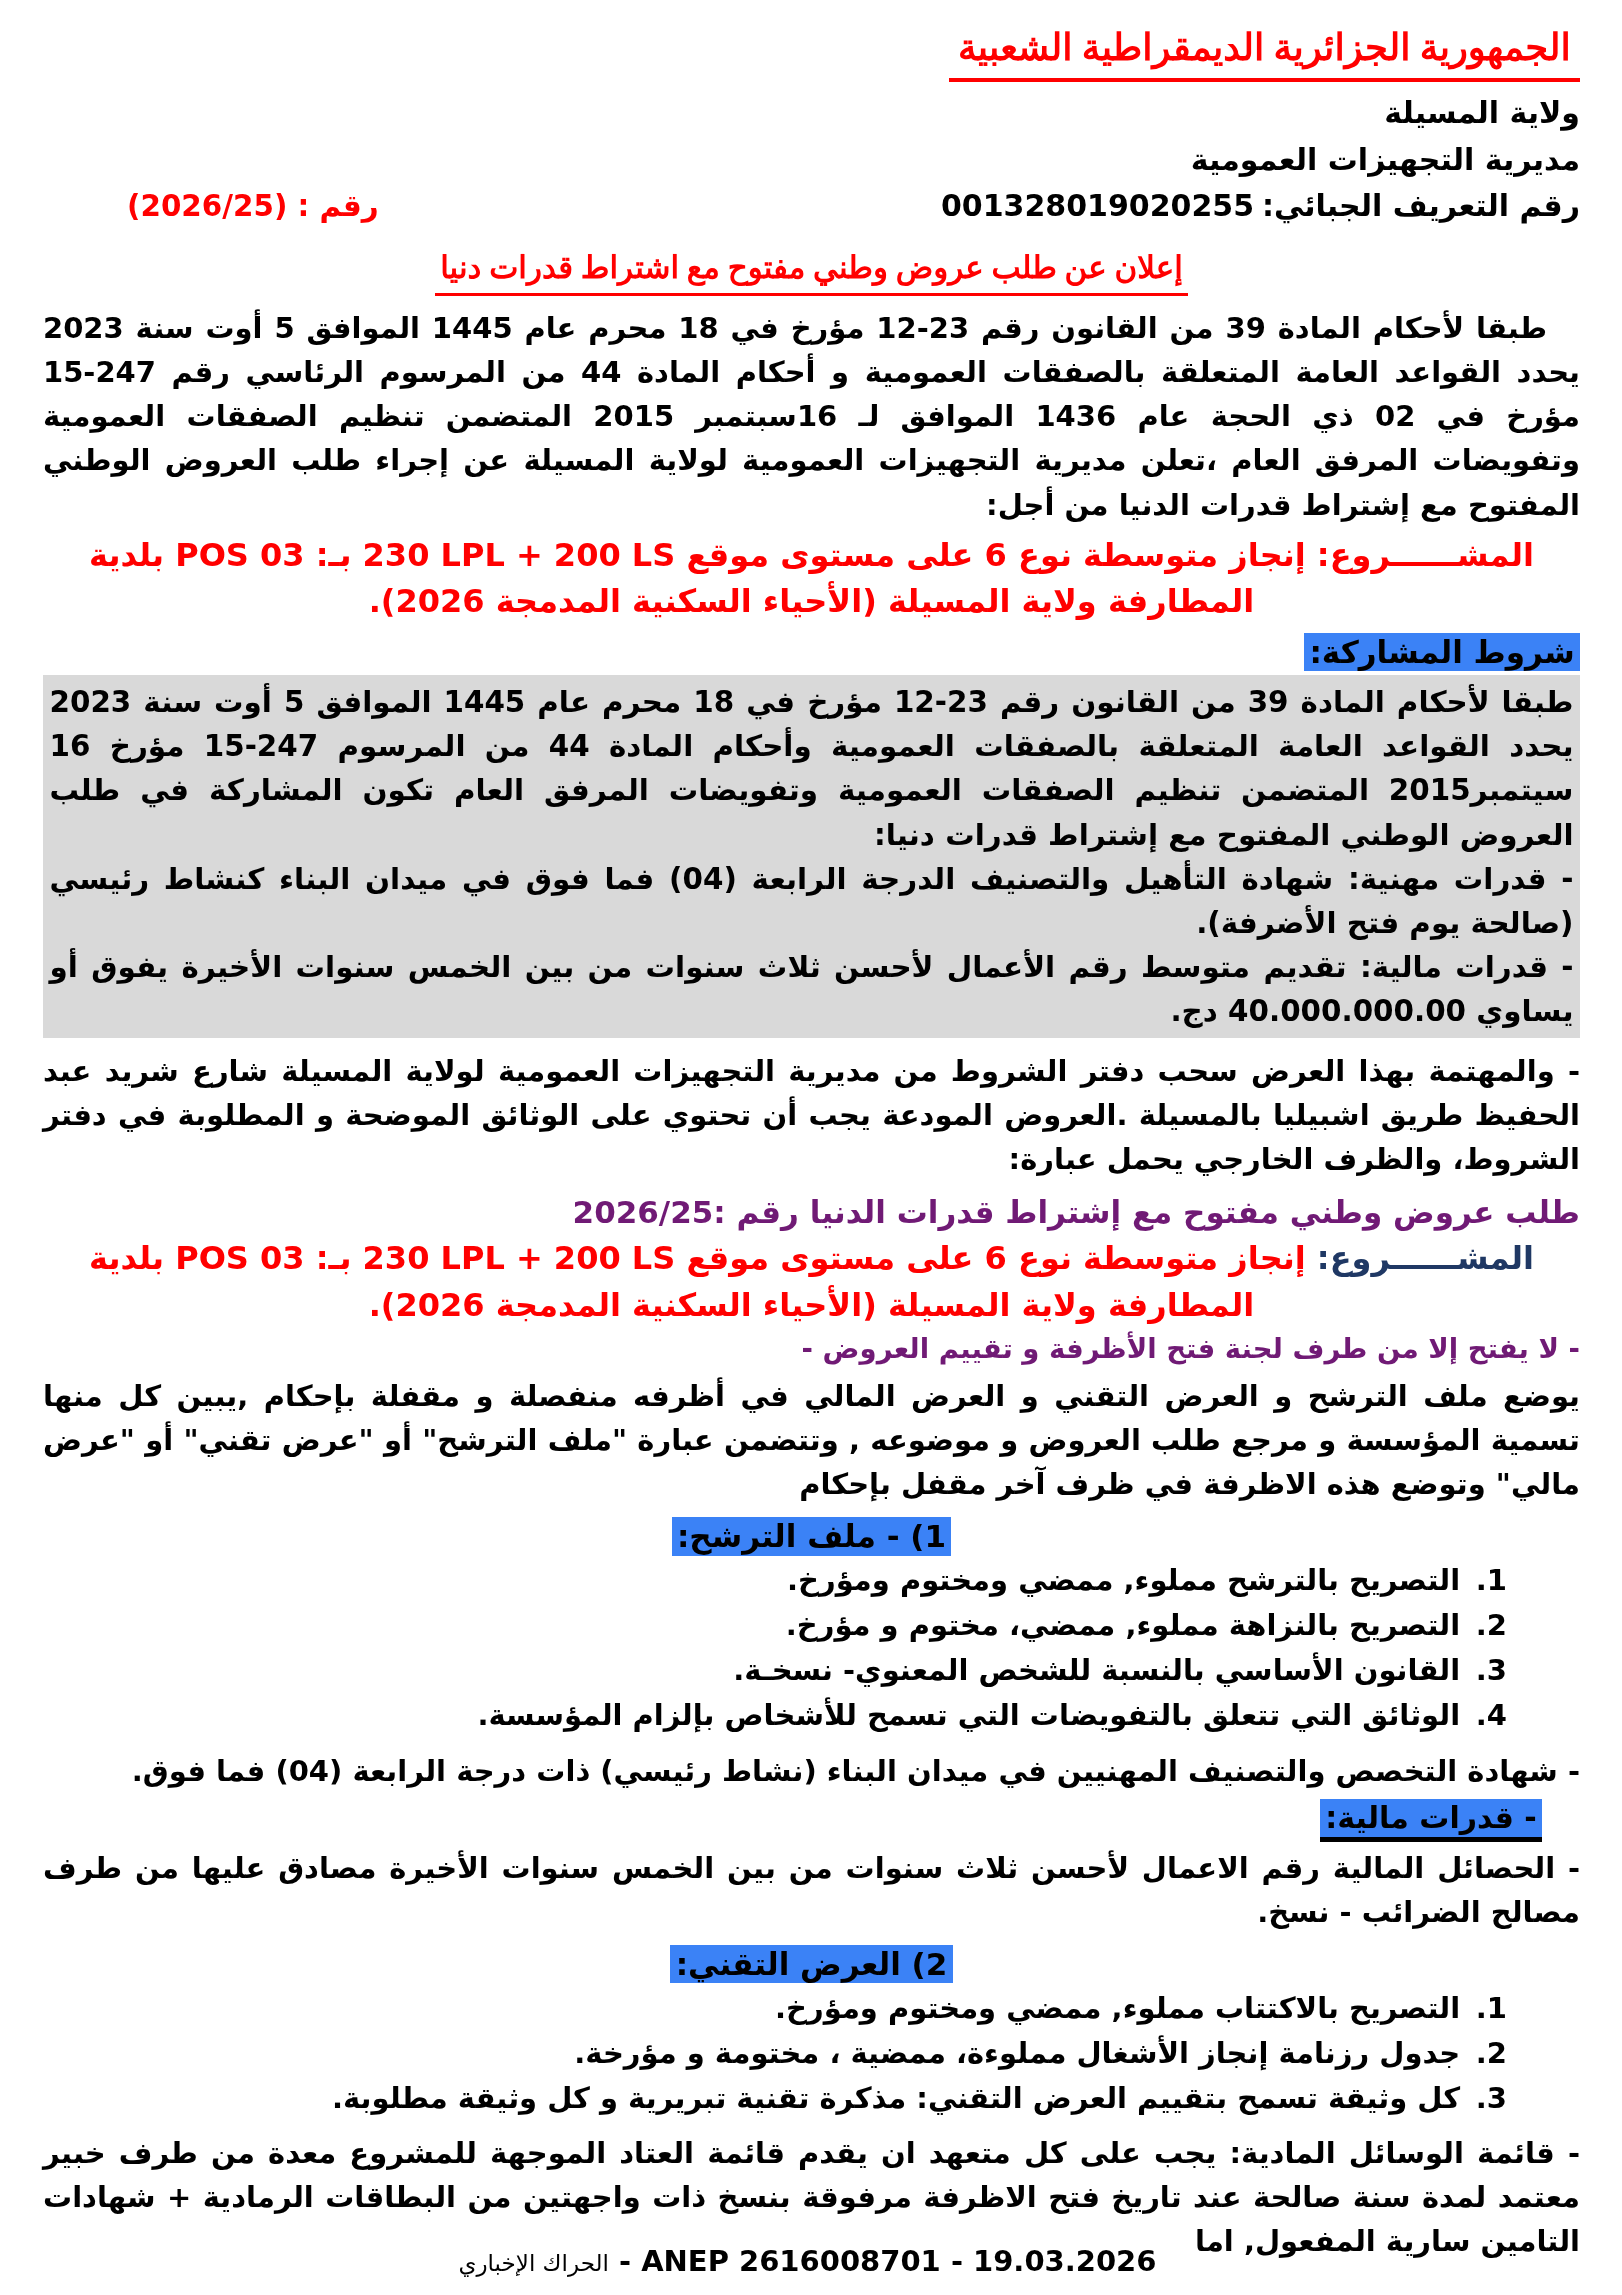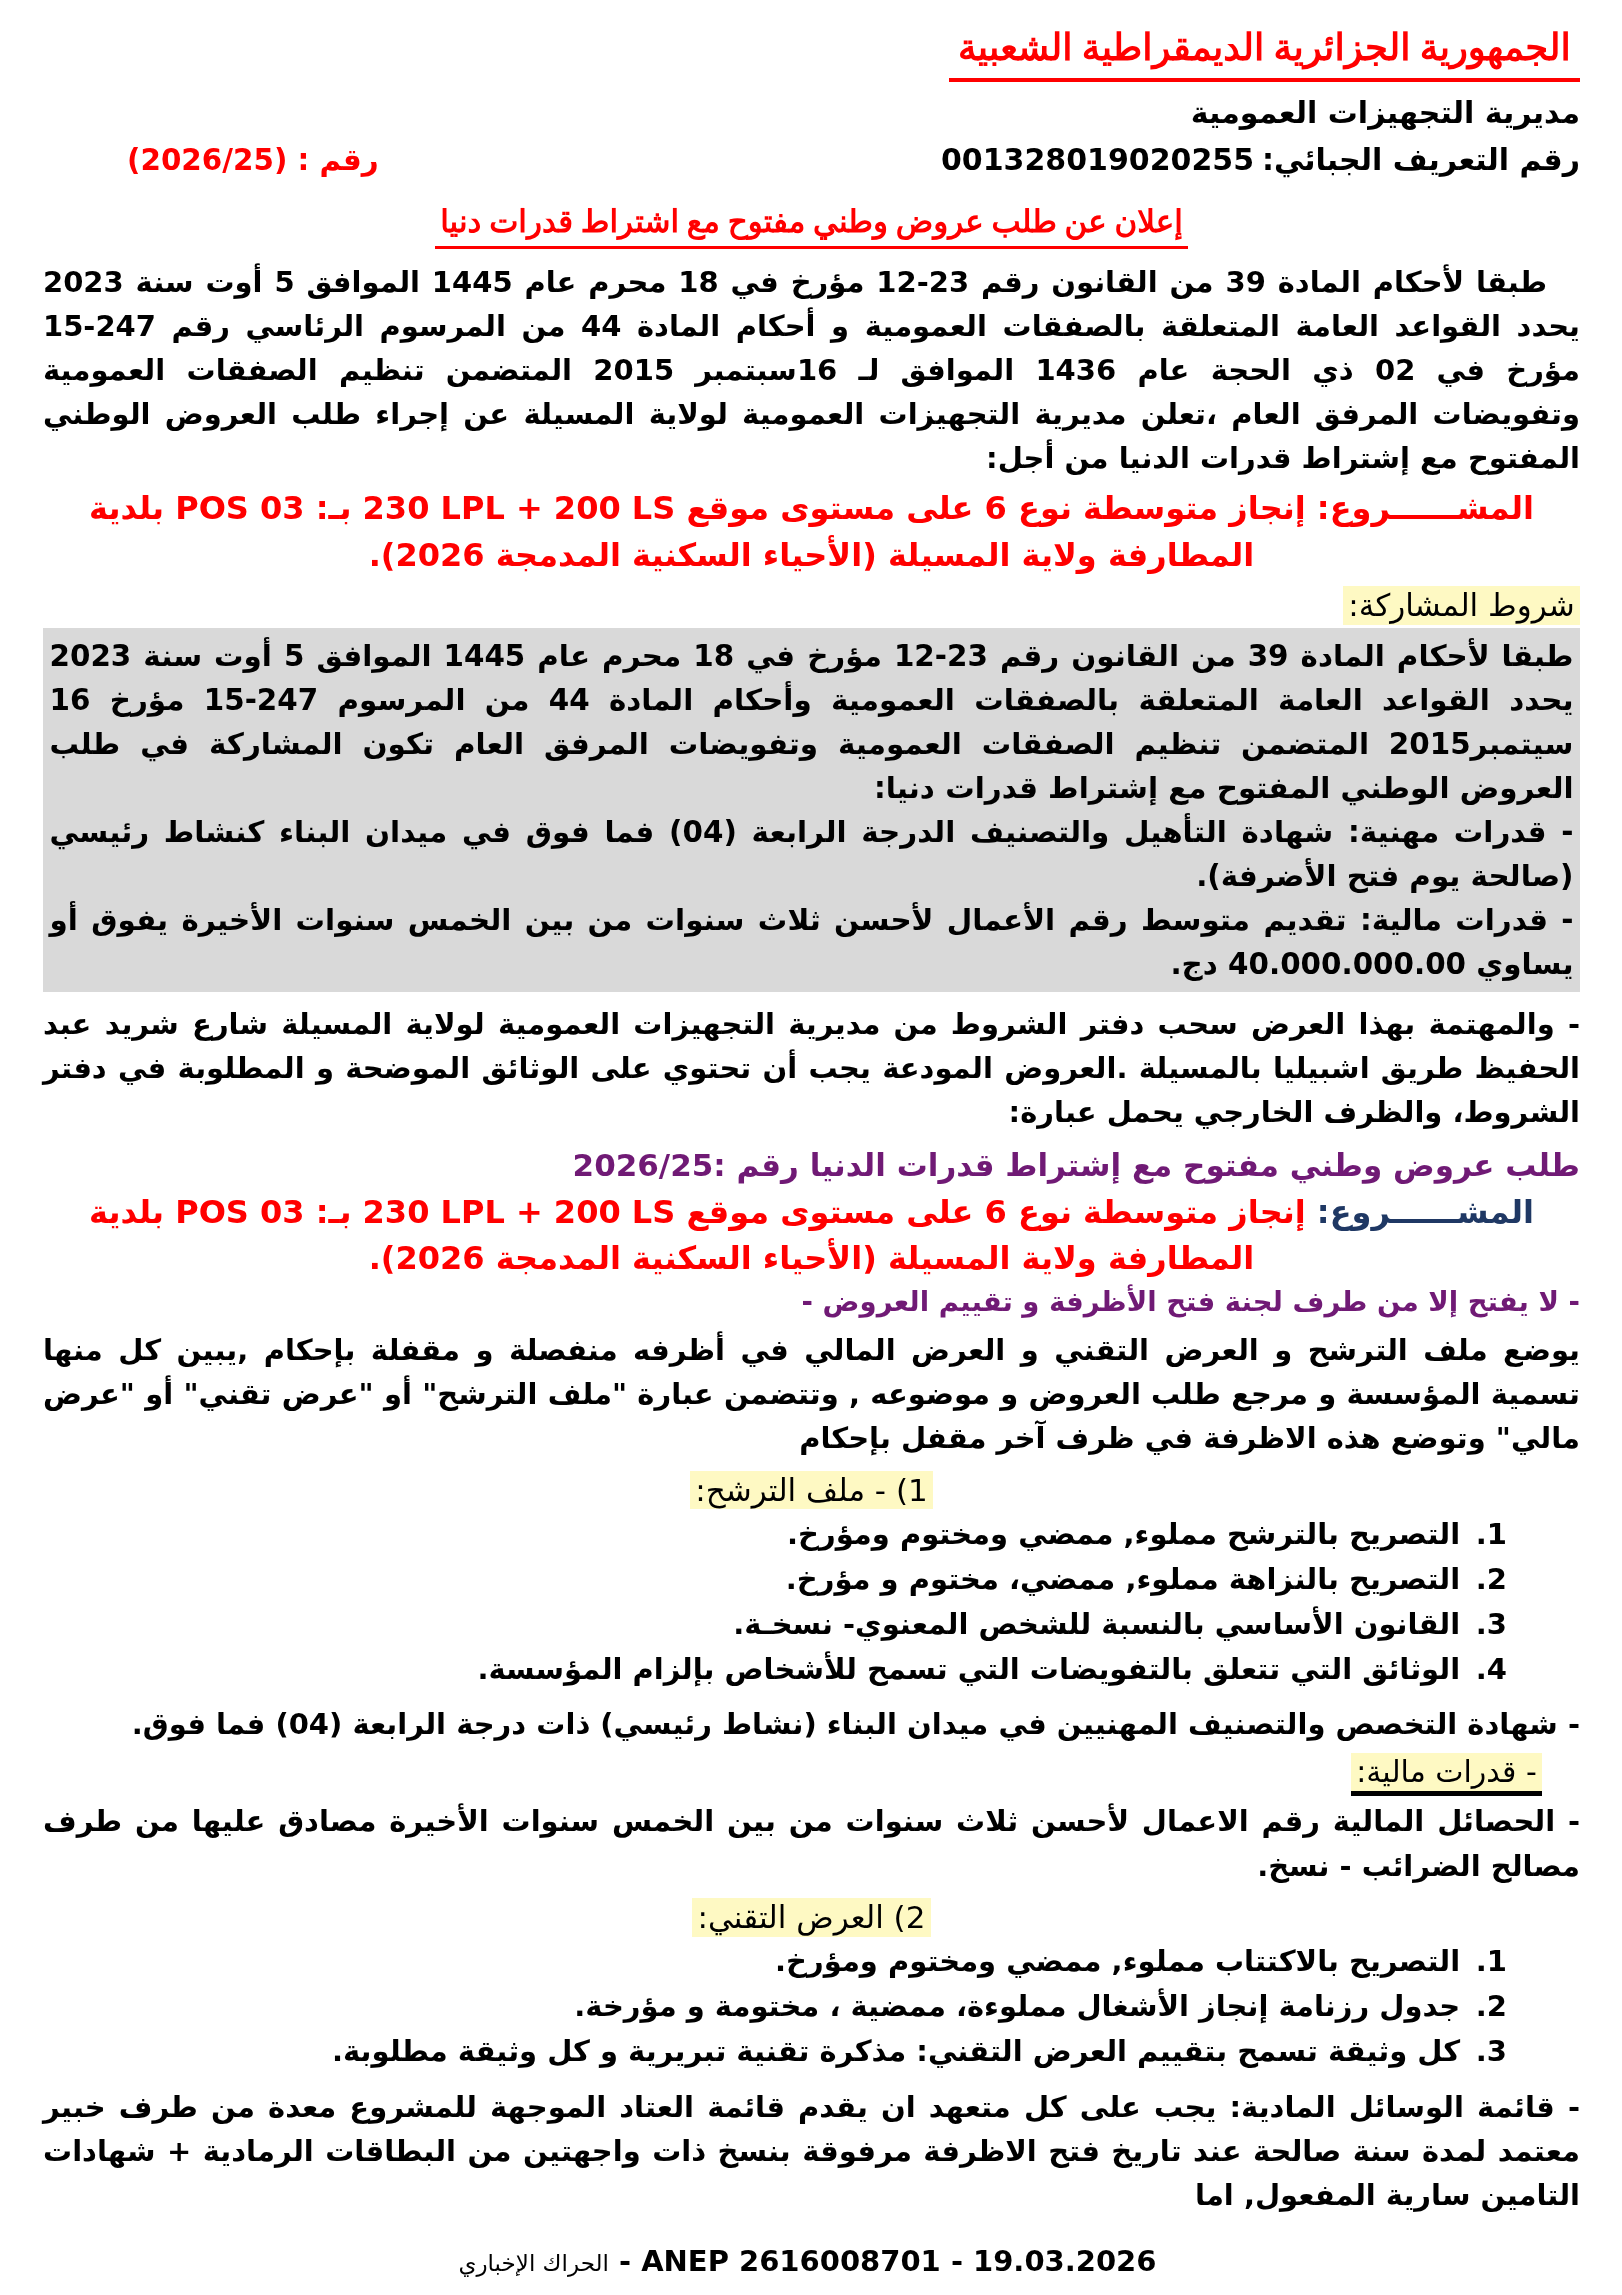--- a/index.html
+++ b/index.html
@@ -42,21 +42,21 @@
   }
   .indent { text-indent: 33px; }
 
   
   .project {
     color: #ff0000; font-weight: bold; font-size: 32px; line-height: 1.45;
     text-align: center; margin: 5.2px 19.6px 0 19.6px;
   }
   .project .navy { color: #1f3864; }
 
-  .hl { background: #fef9c3; padding: 1.3px 5.2px; font-weight: normal; }
+  .hl { background: #3b82f6; padding: 1.3px 5.2px; font-weight: bold; }
   .cond-head-row { margin-top: 9.2px; font-size: 31px; }
 
   .gray-block { background: #d9d9d9; padding: 5.2px 6.5px; margin-top: 5.2px; }
   .gray-block p {
     margin: 0; font-size: 29.4px; font-weight: bold; line-height: 1.5; text-align: justify;
   }
 
   .red-center { color: #701a75; font-weight: bold; text-align: right; }
   .tender-line { font-size: 31px; margin-top: 13px; }
   .open-note { font-size: 27.5px; margin-top: 3.9px; }
@@ -82,20 +82,21 @@
 </head>
 <body>
 
 <div class="page">
 
   <div class="main-title-wrap">
     <span class="main-title">الجمهورية الجزائرية الديمقراطية الشعبية</span>
   </div>
 
   <div class="org">
+    <div class="org-line">ولاية المسيلة</div>
     <div class="org-line">مديرية التجهيزات العمومية</div>
     <div class="org-line tax-row">
       <span class="tax"><span>رقم التعريف الجبائي:</span><span class="tax-value" dir="ltr">001328019020255</span></span>
       <span class="ref-number">رقم : (2026/25)</span>
     </div>
   </div>
 
   <div class="announce-wrap">
     <span class="announce-title">إعلان عن طلب عروض وطني مفتوح مع اشتراط قدرات دنيا</span>
   </div>

